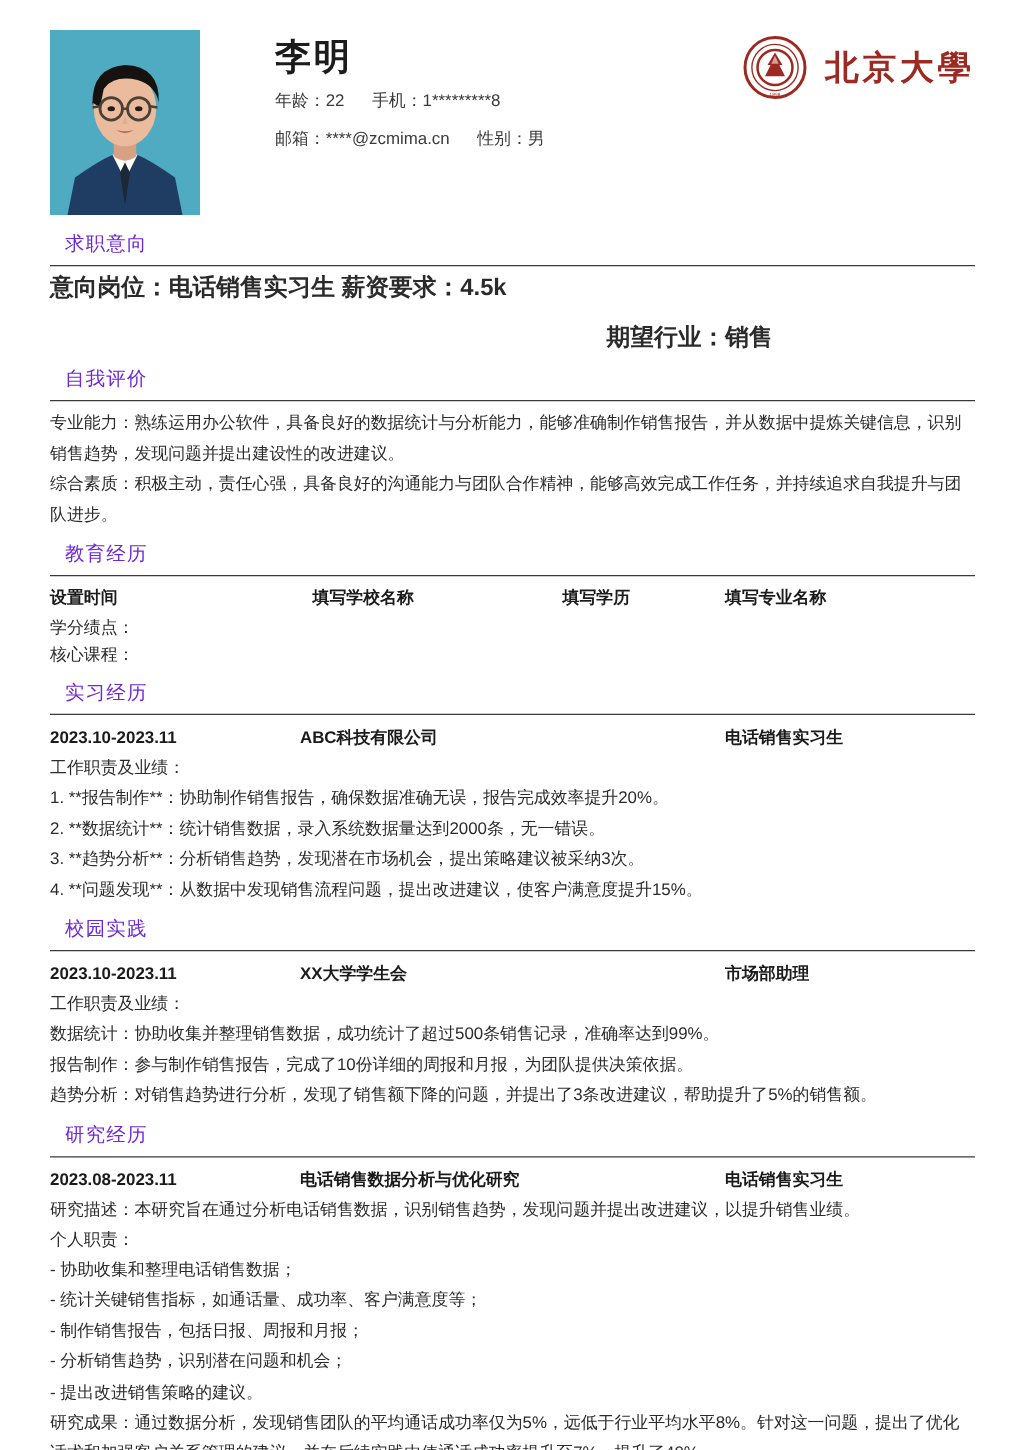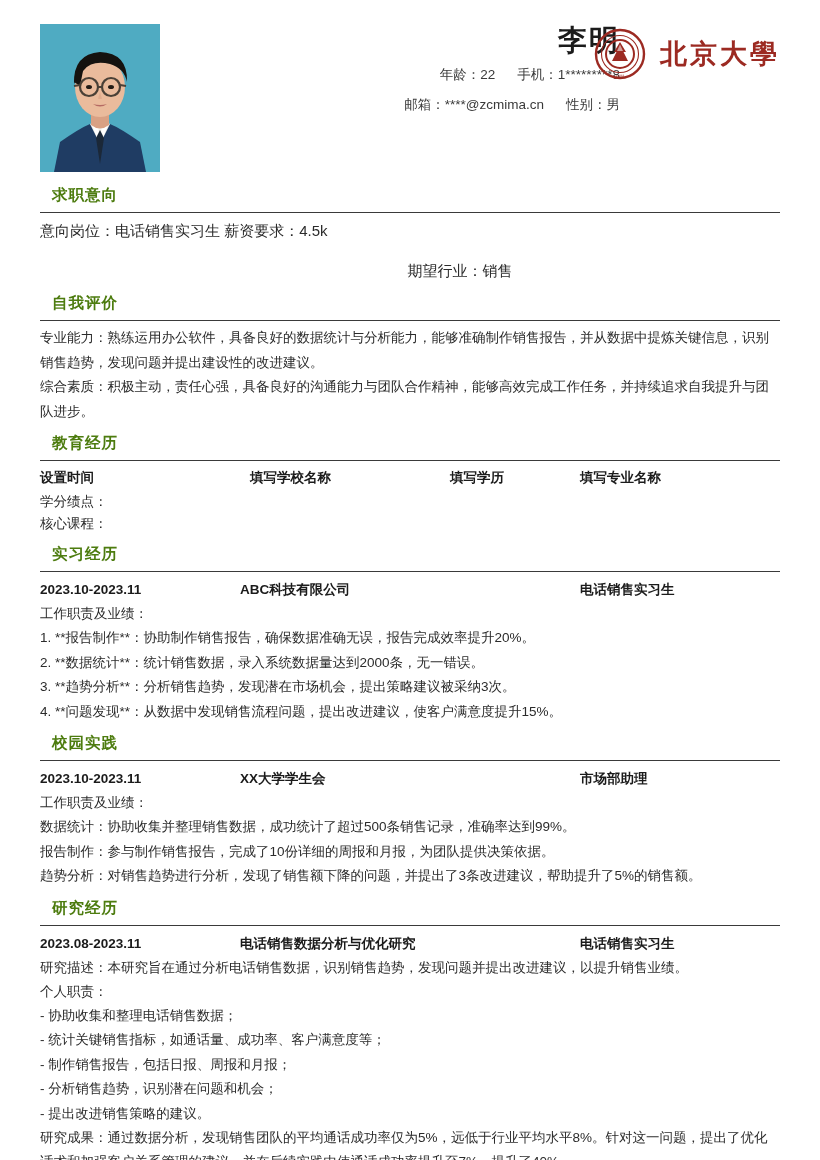--- a/index.html
+++ b/index.html
@@ -33,23 +33,23 @@
     width: 120px;
     height: 148px;
     background: linear-gradient(180deg, #57b4c8 0%, #4fa9c0 55%, #4aa3bb 100%);
     overflow: hidden;
   }
   .photo svg { display: block; width: 120px; height: 148px; }
 
   .identity {
     position: absolute;
     left: 180px;
-    top: 20px;
+    top: 26px;
     width: 400px;
-    text-align: right;
+    text-align: left;
   }
   .name {
     font-size: 29px;
     font-weight: bold;
     letter-spacing: 2px;
     color: #1b1b1b;
     line-height: 40px;
   }
   .contact-row {
     font-size: 13.5px;
@@ -76,45 +76,46 @@
     font-weight: bold;
     color: #9c2a22;
     letter-spacing: 3px;
     line-height: 52px;
   }
 
   
   .section { margin-top: 2px; }
   .sec-title {
     font-size: 15.5px;
-    font-weight: bold;
-    color: #4d7c0f;
+    font-weight: normal;
+    color: #6d28d9;
     padding: 7px 0 6px 12px;
     letter-spacing: 1px;
   }
   .sec-rule {
     height: 1px;
     background: #3a3a3a;
     width: 100%;
     margin-bottom: 5px;
   }
 
   .line {
     font-size: 13.5px;
     line-height: 24.5px;
     color: #2b2b2b;
     white-space: pre-wrap;
   }
 
   
   .intent-row {
     display: flex;
-    font-size: 15px;
+    font-size: 19px;
     line-height: 26px;
     color: #2b2b2b;
+    font-weight: bold;
   }
   .intent-a { white-space: nowrap; }
   .intent-b { margin-left: 80px; white-space: nowrap; margin-top: 40px; }
 
   
   .edu-head {
     display: flex;
     font-size: 13.5px;
     font-weight: bold;
     color: #1b1b1b;

